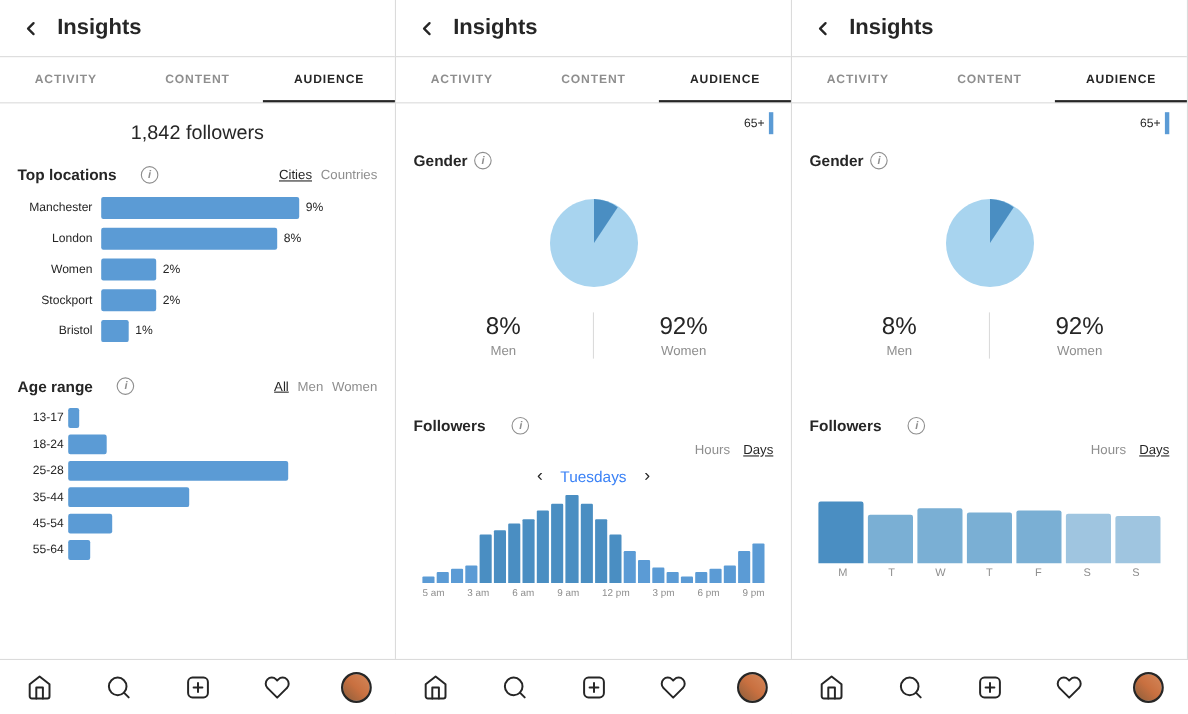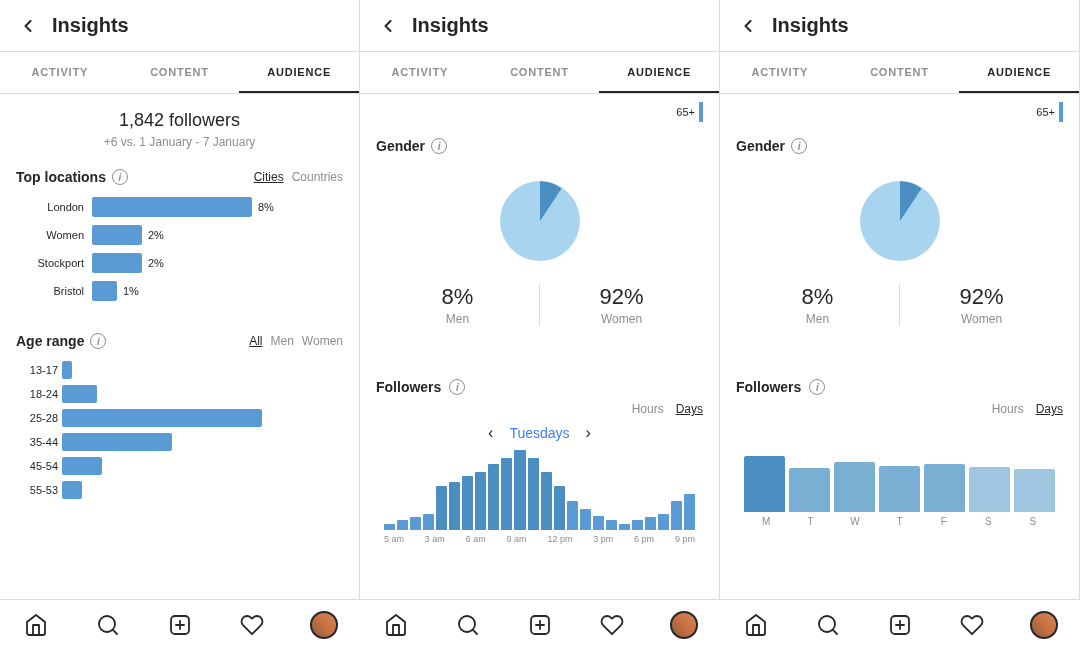--- a/index.html
+++ b/index.html
@@ -94,21 +94,21 @@
     
     .section-header {
       display: flex;
       align-items: center;
       justify-content: space-between;
       padding: 12px 16px 8px;
     }
     .section-title-row {
       display: flex;
       align-items: flex-end;
-      gap: 6px;
+      gap: 22px;
     }
     .section-title {
       font-size: 14px;
       font-weight: 600;
       color: #262626;
     }
     .info-icon {
       width: 16px; height: 16px;
       border: 1.5px solid #8e8e8e;
       border-radius: 50%;
@@ -234,21 +234,21 @@
     }
     .followers-header {
       display: flex;
       align-items: center;
       justify-content: space-between;
       margin-bottom: 8px;
     }
     .followers-title-row {
       display: flex;
       align-items: center;
-      gap: 8px;
+      gap: 24px;
     }
     .followers-title {
       font-size: 14px;
       font-weight: 600;
       color: #262626;
     }
     .time-toggle {
       display: flex;
       gap: 12px;
     }
@@ -379,34 +379,40 @@
     <div class="tabs">
       <div class="tab">ACTIVITY</div>
       <div class="tab">CONTENT</div>
       <div class="tab active">AUDIENCE</div>
     </div>
 
     <div class="content">
 
       <div class="followers-summary">
         <div class="followers-count">1,842 followers</div>
-        <div class="followers-change">+6 vs. 1 January - 7 January</div>
       </div>
 
       <div class="section-header">
         <div class="section-title-row">
           <span class="section-title">Top locations</span>
           <div class="info-icon">i</div>
         </div>
         <div class="section-toggle">
           <span class="toggle-btn active">Cities</span>
           <span class="toggle-btn">Countries</span>
         </div>
       </div>
       <div class="bar-chart">
+        <div class="bar-row">
+          <span class="bar-label">Manchester</span>
+          <div class="bar-track">
+            <div class="bar-fill" style="width:180px;"></div>
+            <span class="bar-pct">9%</span>
+          </div>
+        </div>
         <div class="bar-row">
           <span class="bar-label">London</span>
           <div class="bar-track">
             <div class="bar-fill" style="width:160px;"></div>
             <span class="bar-pct">8%</span>
           </div>
         </div>
         <div class="bar-row">
           <span class="bar-label">Women</span>
           <div class="bar-track">
@@ -456,21 +462,21 @@
         </div>
         <div class="age-row">
           <span class="age-label">35-44</span>
           <div class="age-bar" style="width:110px;"></div>
         </div>
         <div class="age-row">
           <span class="age-label">45-54</span>
           <div class="age-bar" style="width:40px;"></div>
         </div>
         <div class="age-row">
-          <span class="age-label">55-53</span>
+          <span class="age-label">55-64</span>
           <div class="age-bar" style="width:20px;"></div>
         </div>
       </div>
     </div>
   </div>
 
   <div class="bottom-nav">
     <div class="nav-icon">
       <svg width="24" height="24" viewBox="0 0 24 24" fill="none" stroke="#262626" stroke-width="1.8" stroke-linecap="round" stroke-linejoin="round">
         <path d="M3 9l9-7 9 7v11a2 2 0 0 1-2 2H5a2 2 0 0 1-2-2z"></path>

